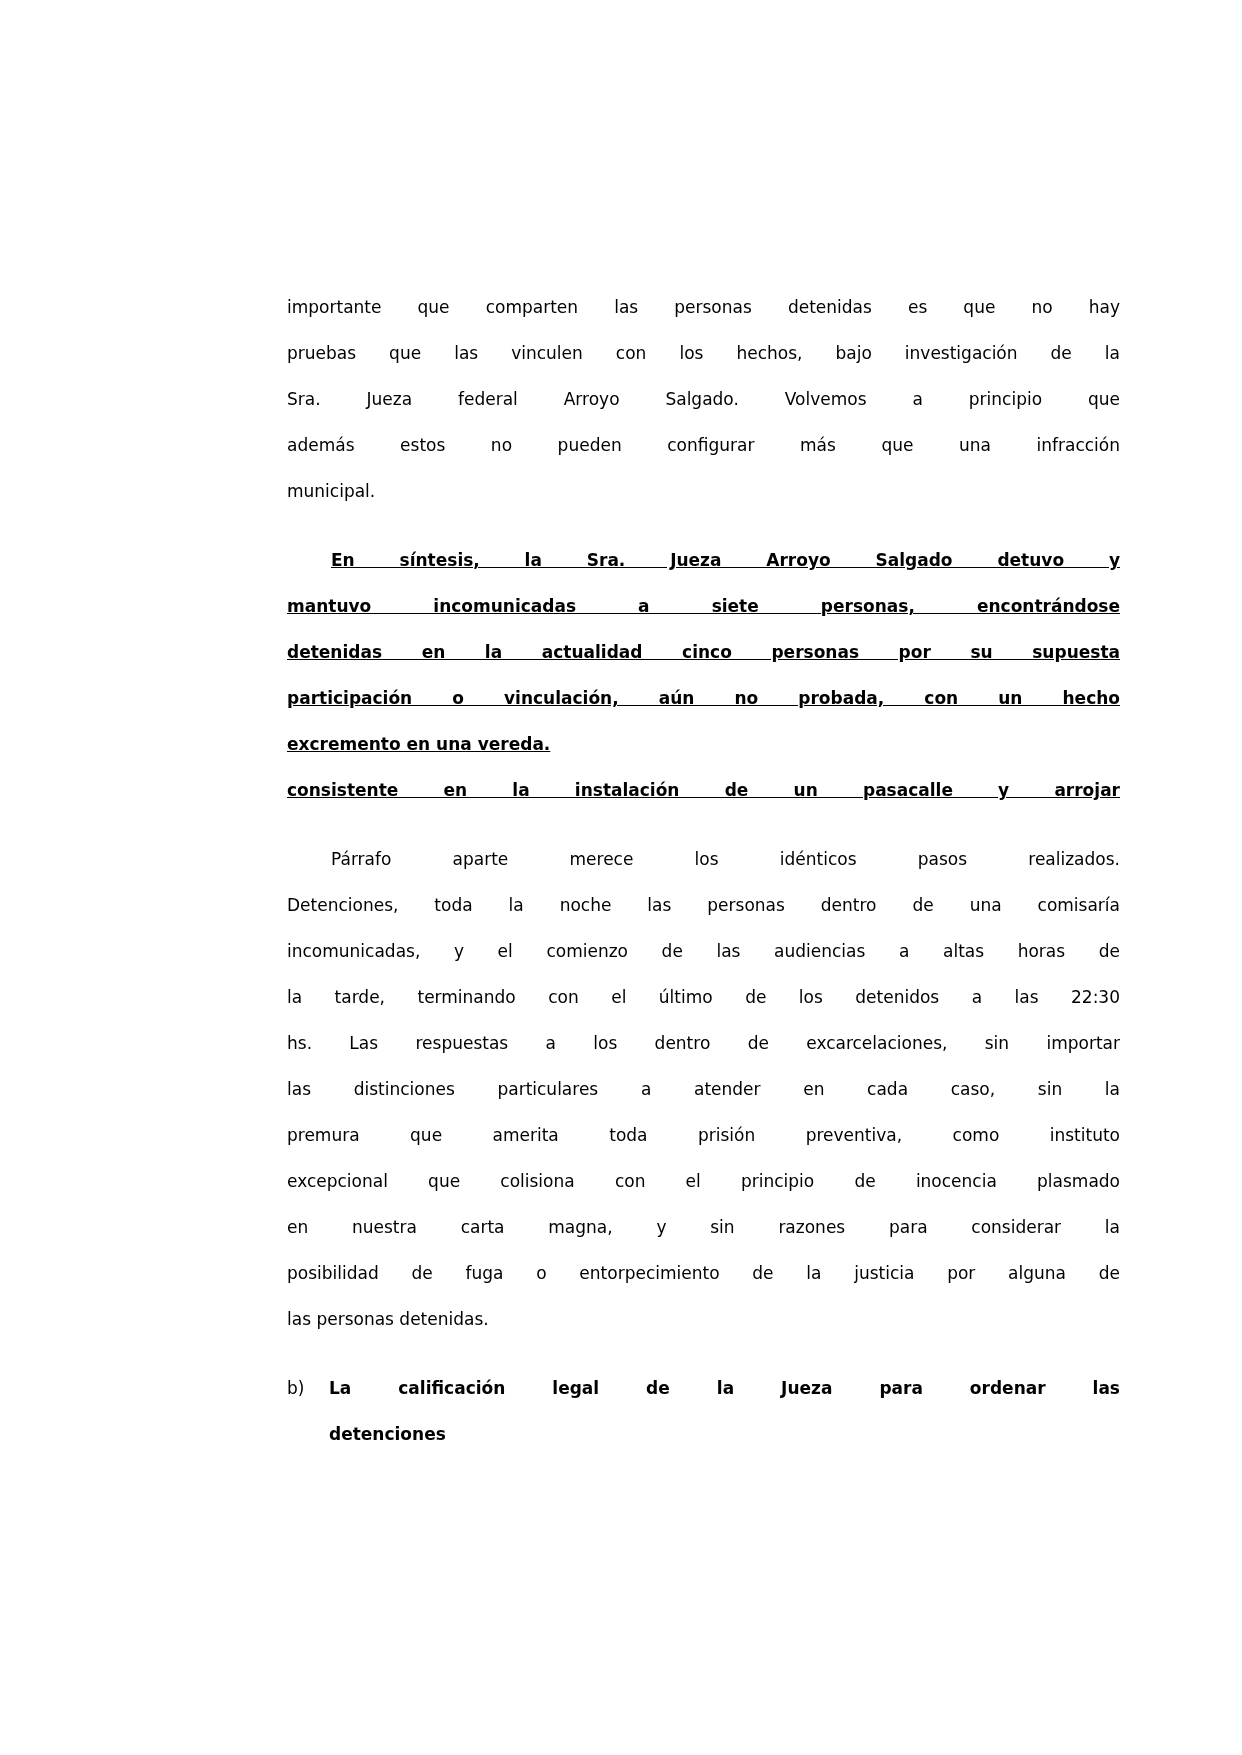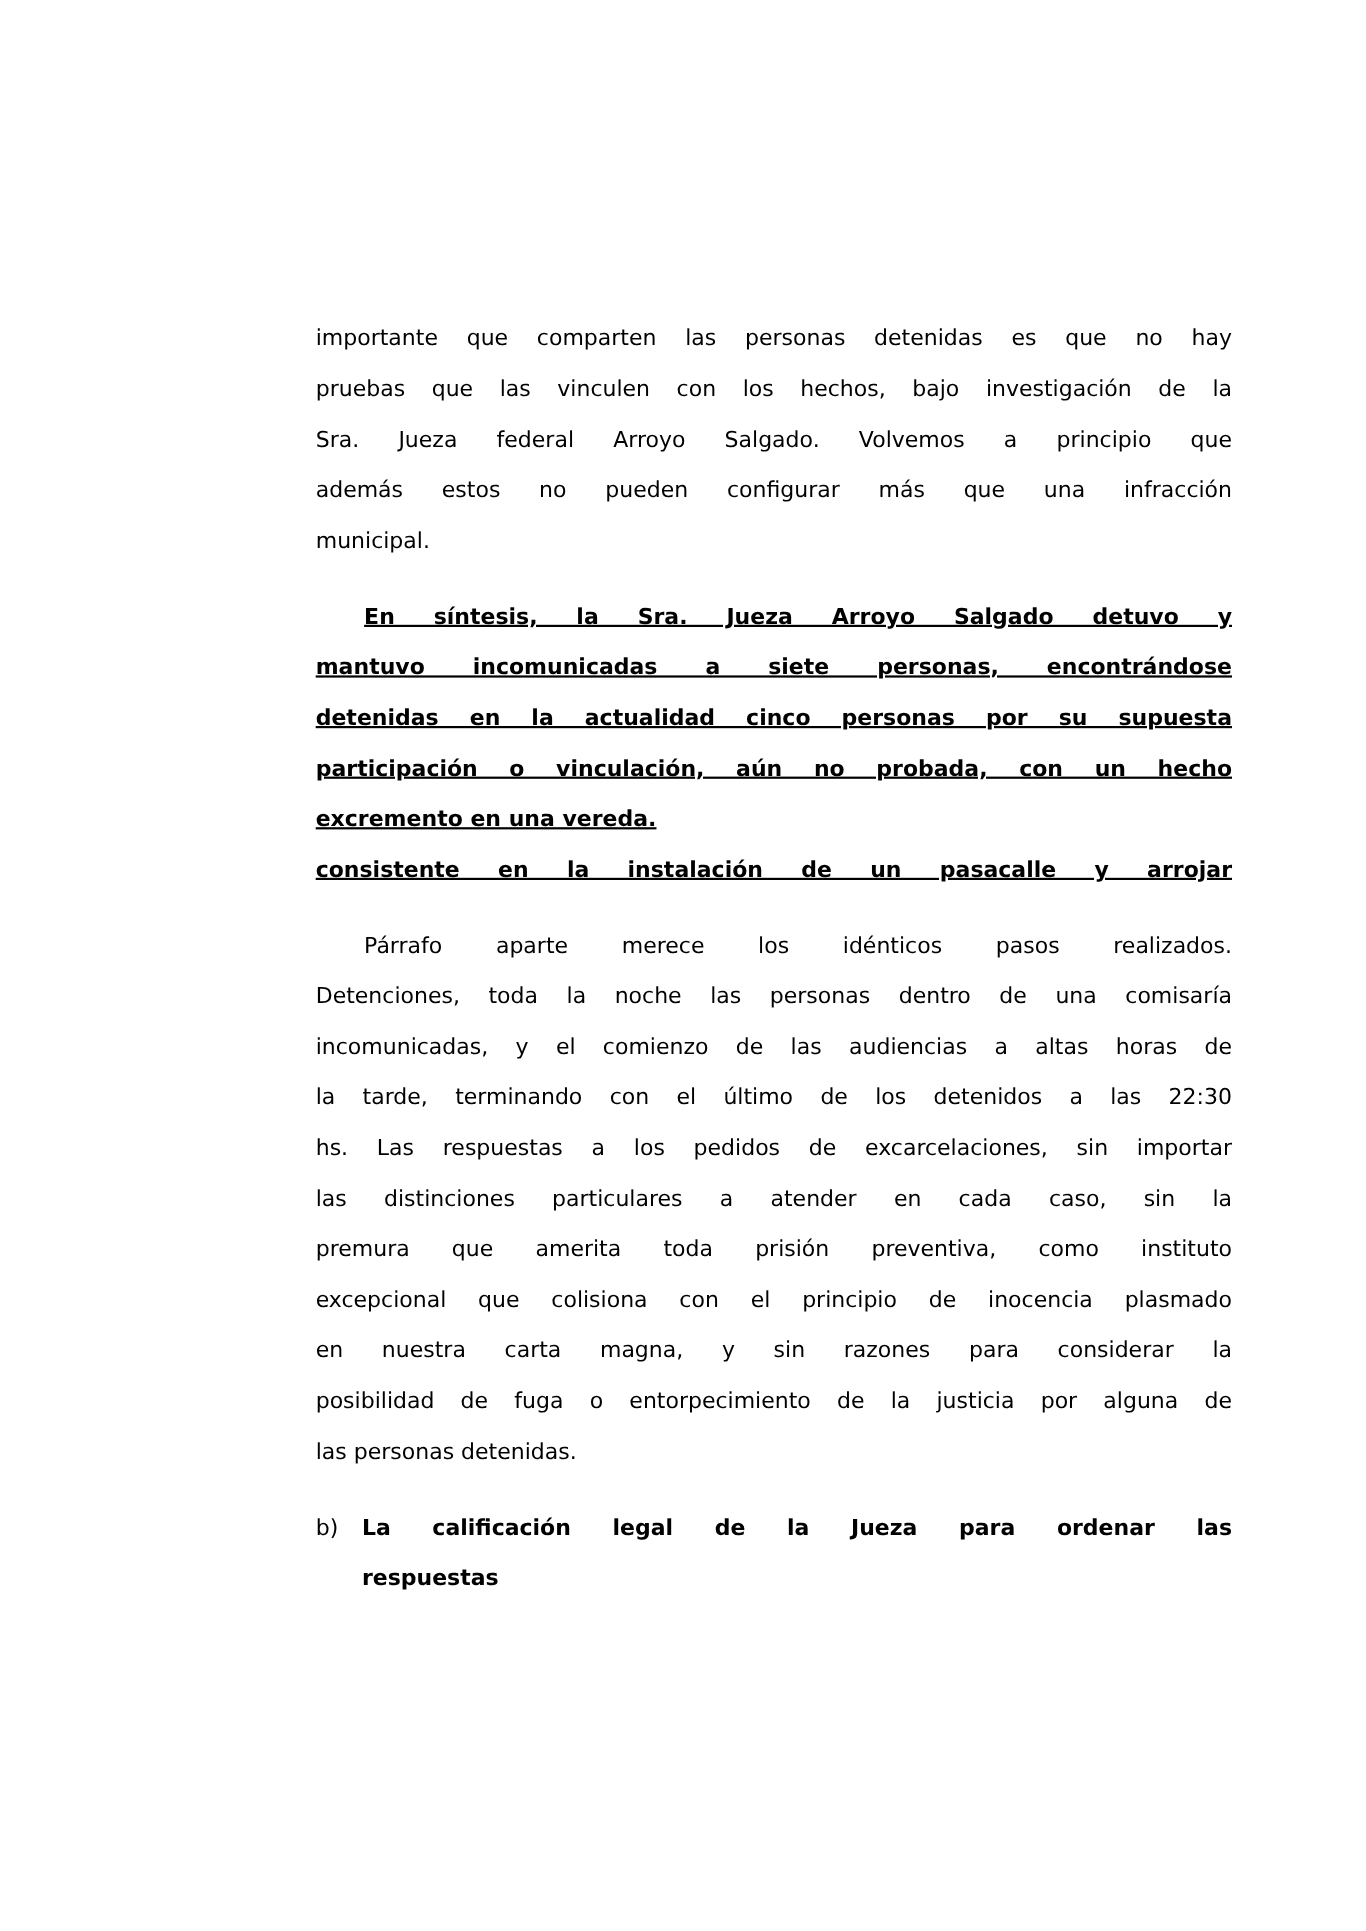--- a/index.html
+++ b/index.html
@@ -7,21 +7,21 @@
     padding: 0;
     background: #ffffff;
   }
   .page {
     position: relative;
     width: 1242px;
     height: 1755px;
     background: #ffffff;
     color: #000000;
     font-family: "DejaVu Sans", "Liberation Sans", sans-serif;
-    font-size: 20px;
+    font-size: 17px;
     overflow: hidden;
   }
   .textblock {
     position: absolute;
     left: 287px;
     top: 284px;
     width: 833px;
   }
   .para {
     margin: 0 0 23px 0;
@@ -87,32 +87,32 @@
       <div class="line">participación o vinculación, aún no probada, con un hecho</div>
       <div class="line last">excremento en una vereda.</div>
       <div class="line">consistente en la instalación de un pasacalle y arrojar</div>
     </div>
 
     <div class="para">
       <div class="line indent">Párrafo aparte merece los idénticos pasos realizados.</div>
       <div class="line">Detenciones, toda la noche las personas dentro de una comisaría</div>
       <div class="line">incomunicadas, y el comienzo de las audiencias a altas horas de</div>
       <div class="line">la tarde, terminando con el último de los detenidos a las 22:30</div>
-      <div class="line">hs. Las respuestas a los pedidos de excarcelaciones, sin importar</div>
+      <div class="line">hs. Las respuestas a los dentro de excarcelaciones, sin importar</div>
       <div class="line">las distinciones particulares a atender en cada caso, sin la</div>
       <div class="line">premura que amerita toda prisión preventiva, como instituto</div>
       <div class="line">excepcional que colisiona con el principio de inocencia plasmado</div>
       <div class="line">en nuestra carta magna, y sin razones para considerar la</div>
       <div class="line">posibilidad de fuga o entorpecimiento de la justicia por alguna de</div>
       <div class="line last">las personas detenidas.</div>
     </div>
 
     <div class="para">
       <div class="heading-row">
         <span class="heading-marker">b)</span>
         <span class="heading-line">La calificación legal de la Jueza para ordenar las</span>
       </div>
-      <div class="heading-line2">respuestas</div>
+      <div class="heading-line2">detenciones</div>
     </div>
 
 
   </div>
 </div>
 
 </body></html>

